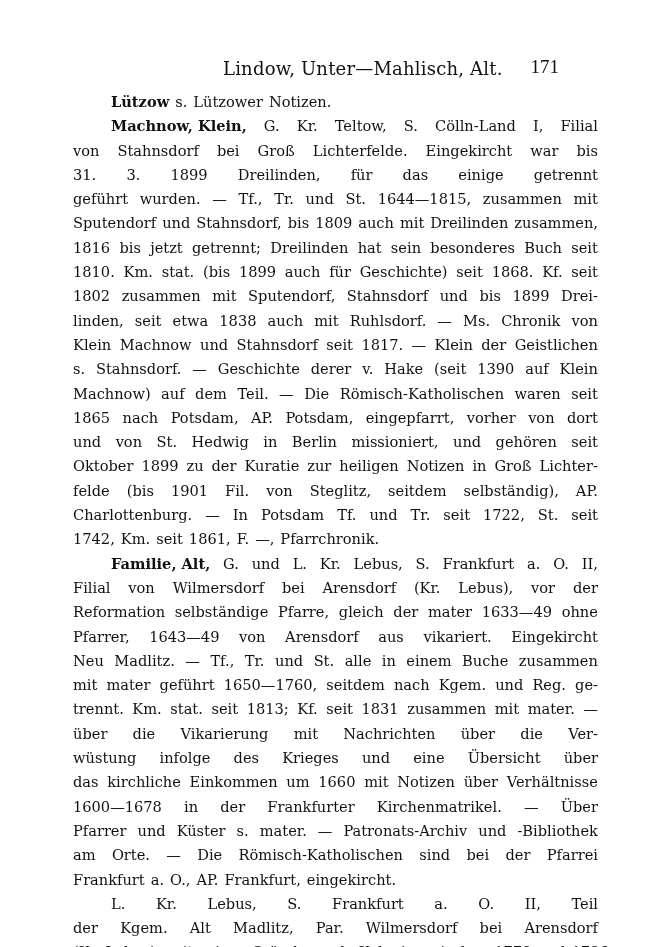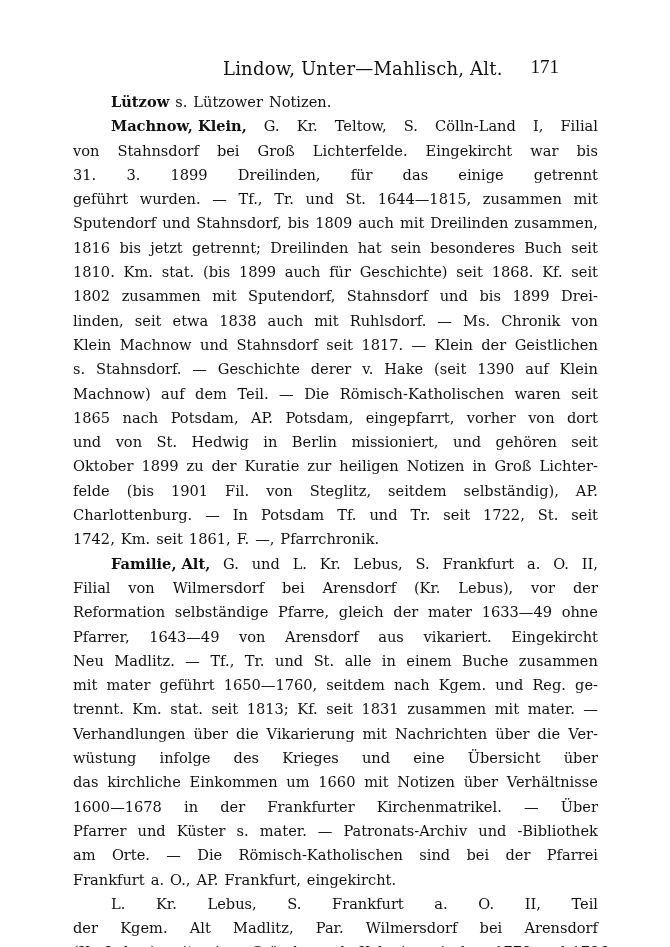--- a/index.html
+++ b/index.html
@@ -321,21 +321,20 @@
         <span class="w">1813;</span>
         <span class="w">Kf.</span>
         <span class="w">seit</span>
         <span class="w">1831</span>
         <span class="w">zusammen</span>
         <span class="w">mit</span>
         <span class="w">mater.</span>
         <span class="w">—</span>
       </div>
       <div class="line">
-        <span class="w">Verhandlungen</span>
         <span class="w">über</span>
         <span class="w">die</span>
         <span class="w">Vikarierung</span>
         <span class="w">mit</span>
         <span class="w">Nachrichten</span>
         <span class="w">über</span>
         <span class="w">die</span>
         <span class="w">Ver-</span>
       </div>
       <div class="line">

